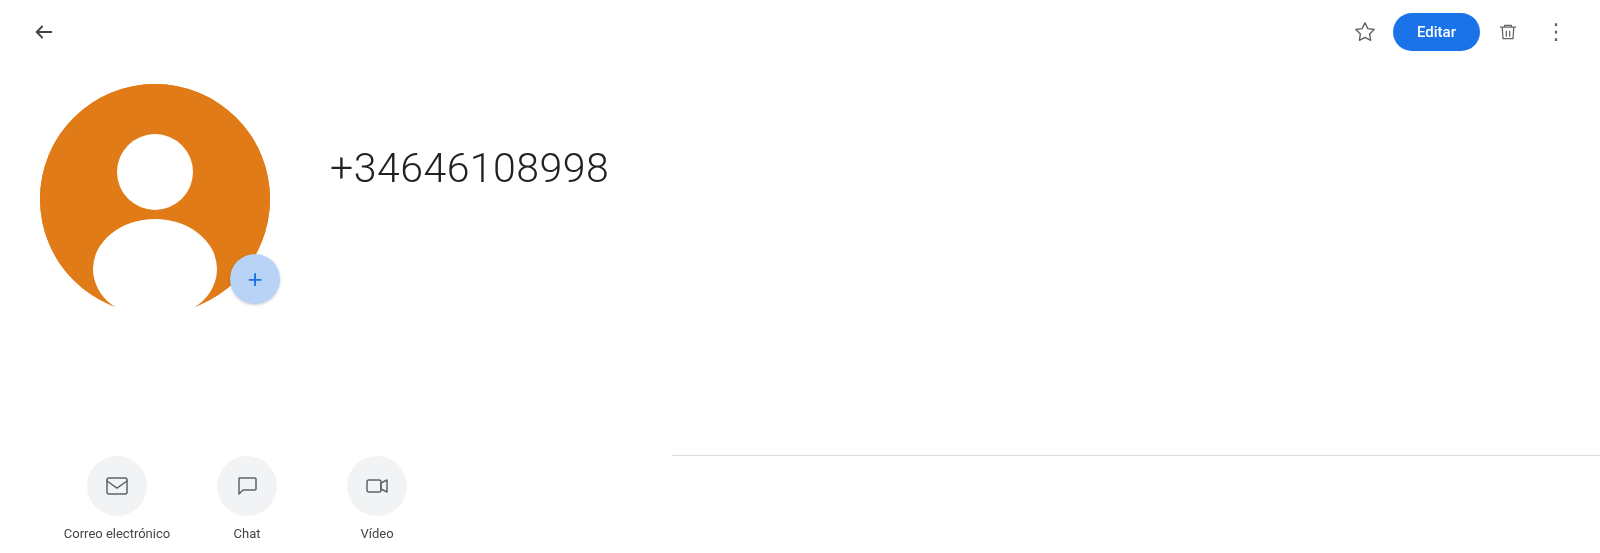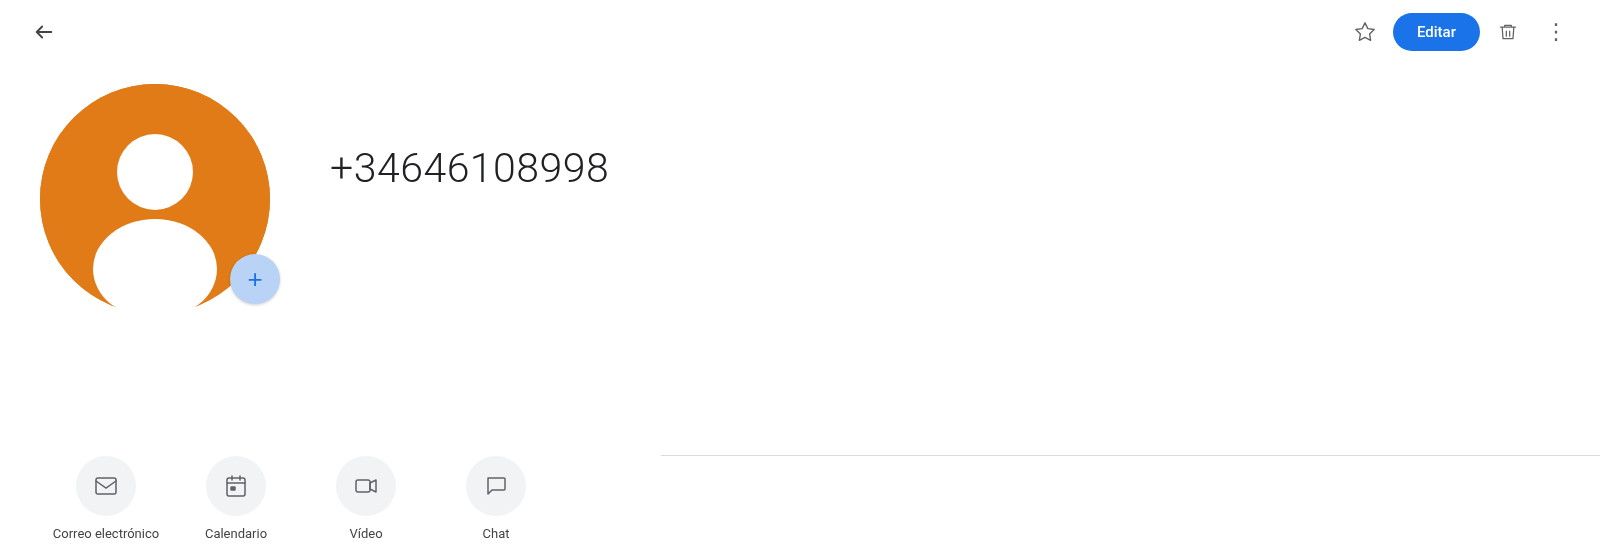--- a/index.html
+++ b/index.html
@@ -142,21 +142,21 @@
       font-size: 41px;
       font-weight: 300;
       color: #202124;
       letter-spacing: 0.5px;
     }
 
     
     .bottom-section {
       position: absolute;
       bottom: 0;
-      left: 1px;
+      left: 12px;
       right: 0;
     }
 
     .actions-row {
       display: flex;
       align-items: flex-end;
       padding: 0 40px;
       padding-bottom: 12px;
     }
 
@@ -292,47 +292,36 @@
       <div class="action-item">
         <div class="action-icon-circle">
           <svg class="icon-svg" viewBox="0 0 24 24" stroke="#5f6368" stroke-width="1.5">
             <rect x="2" y="4" width="20" height="16" rx="2" stroke="#5f6368"></rect>
             <path d="M2 7l10 7 10-7" stroke="#5f6368" stroke-linecap="round"></path>
           </svg>
         </div>
         <span class="action-label">Correo electrónico</span>
       </div>
 
+
       <div class="action-item">
         <div class="action-icon-circle">
           <svg class="icon-svg" viewBox="0 0 24 24">
-            <rect x="3" y="4" width="18" height="18" rx="2" stroke="#5f6368"></rect>
-            <path d="M3 9h18" stroke="#5f6368" stroke-linecap="round"></path>
-            <path d="M8 2v4M16 2v4" stroke="#5f6368" stroke-linecap="round"></path>
-            <rect x="7" y="13" width="4" height="3" rx="0.5" fill="#5f6368"></rect>
+            <path d="M4 4h16a1 1 0 011 1v10a1 1 0 01-1 1H8l-4 4V5a1 1 0 011-1z" stroke="#5f6368" stroke-linejoin="round"></path>
           </svg>
         </div>
-        <span class="action-label">Calendario</span>
+        <span class="action-label">Chat</span>
       </div>
 
       <div class="action-item">
         <div class="action-icon-circle">
           <svg class="icon-svg" viewBox="0 0 24 24">
             <rect x="2" y="6" width="14" height="12" rx="2" stroke="#5f6368"></rect>
             <path d="M16 9l6-3v12l-6-3V9z" stroke="#5f6368" stroke-linejoin="round"></path>
           </svg>
         </div>
         <span class="action-label">Vídeo</span>
       </div>
 
-      <div class="action-item">
-        <div class="action-icon-circle">
-          <svg class="icon-svg" viewBox="0 0 24 24">
-            <path d="M4 4h16a1 1 0 011 1v10a1 1 0 01-1 1H8l-4 4V5a1 1 0 011-1z" stroke="#5f6368" stroke-linejoin="round"></path>
-          </svg>
-        </div>
-        <span class="action-label">Chat</span>
-      </div>
-
     </div>
   </div>
 
 </div>
 
 </body></html>

